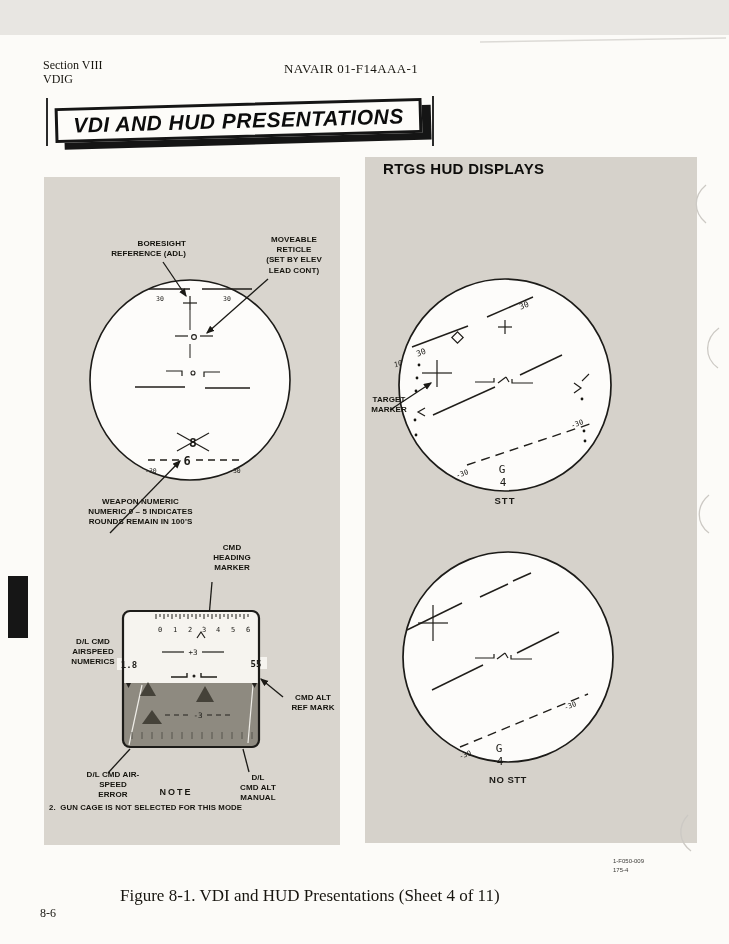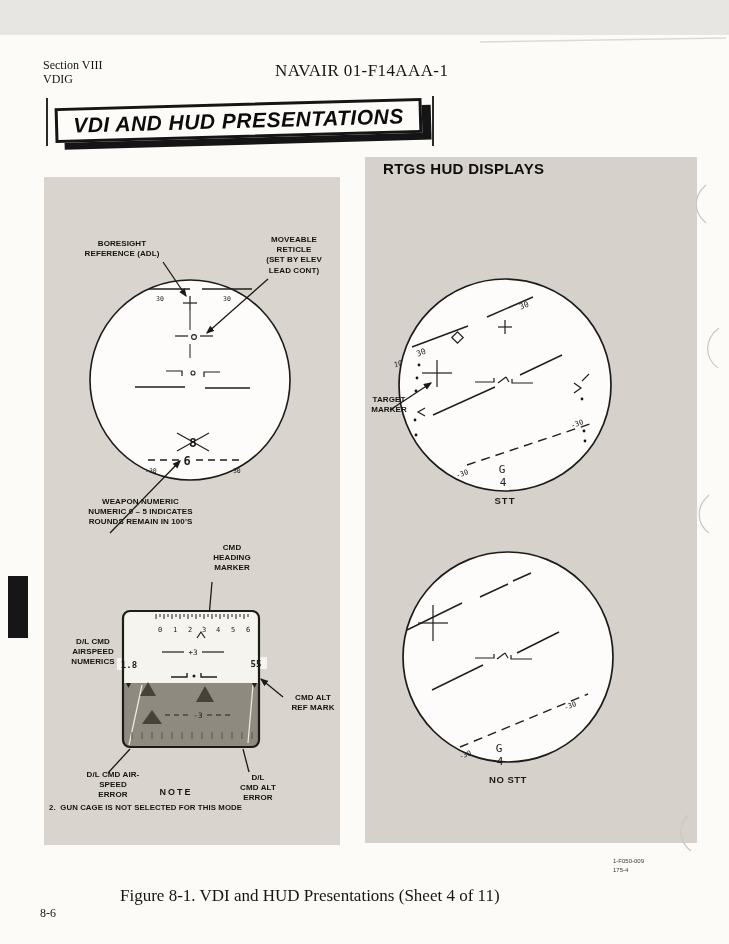--- a/index.html
+++ b/index.html
@@ -27,21 +27,21 @@
 </style>
 </head>
 <body>
 
 <div id="page">
 
   <div class="abs serif" style="left:43px;top:24px;font-size:12px;line-height:1.15;">
     <div>Section VIII</div>
     <div>VDIG</div>
   </div>
-  <div class="abs serif" style="left:275px;top:26px;font-size:17px;letter-spacing:.4px;">NAVAIR 01-F14AAA-1</div>
+  <div class="abs serif" style="left:284px;top:26px;font-size:13px;letter-spacing:.4px;">NAVAIR 01-F14AAA-1</div>
 
   <div class="banner-wrap">
     <div class="tick" style="left:0;top:2px;height:48px;"></div>
     <div class="tick" style="right:0;top:0;height:50px;"></div>
     <div class="banner-box">
       <span class="banner-text">VDI AND HUD PRESENTATIONS</span>
     </div>
   </div>
 
   <div class="panel" style="left:44px;top:117px;width:296px;height:695px;">
@@ -149,21 +149,21 @@
         <text x="85" y="515.5" font-size="9" font-weight="bold" text-anchor="middle" font-family="DejaVu Sans Mono,monospace">1.8</text>
         <rect x="201" y="505" width="22" height="12" fill="#f6f4ef"></rect>
         <text x="212" y="514.5" font-size="9" font-weight="bold" text-anchor="middle" font-family="DejaVu Sans Mono,monospace">55</text>
         <path d="M82,531 l5,0 l-2.5,5 Z" fill="#24221e"></path>
         <path d="M208,531 l5,0 l-2.5,5 Z" fill="#24221e"></path>
 
         <rect x="79" y="459" width="136" height="136" rx="7" fill="none" stroke="#1d1c19" stroke-width="2.2"></rect>
       </g>
     </svg>
 
-    <div class="callout" style="left:14px;top:87px;width:128px;">BORESIGHT
+    <div class="callout" style="left:14px;top:87px;width:128px;text-align:right;">BORESIGHT
 REFERENCE (ADL)</div>
     <div class="callout" style="left:200px;top:83px;width:100px;">MOVEABLE
 RETICLE
 (SET BY ELEV
 LEAD CONT)</div>
     <div class="callout" style="left:24px;top:345px;width:145px;">WEAPON NUMERIC
 NUMERIC 0 – 5 INDICATES
 ROUNDS REMAIN IN 100'S</div>
     <div class="callout" style="left:150px;top:391px;width:76px;">CMD
 HEADING
@@ -171,21 +171,21 @@
     <div class="callout" style="left:8px;top:485px;width:82px;">D/L CMD
 AIRSPEED
 NUMERICS</div>
     <div class="callout" style="left:230px;top:541px;width:78px;">CMD ALT
 REF MARK</div>
     <div class="callout" style="left:30px;top:618px;width:78px;">D/L CMD AIR-
 SPEED
 ERROR</div>
     <div class="callout" style="left:175px;top:621px;width:78px;">D/L
 CMD ALT
-ERROR</div>
+MANUAL</div>
 
     <div class="note-head" style="left:94px;top:635px;width:76px;">NOTE</div>
     <div class="abs" style="left:5px;top:650px;width:290px;">
       <div class="note-line">2.  GUN CAGE IS NOT SELECTED FOR THIS MODE</div>
     </div>
   </div>
 
   <div class="panel" style="left:365px;top:117px;width:332px;height:693px;">
     <div class="panel-bg" style="top:5px;background:#d6d2cb;"></div>
     <div class="panel-title" style="left:18px;top:8px;">RTGS HUD DISPLAYS</div>

